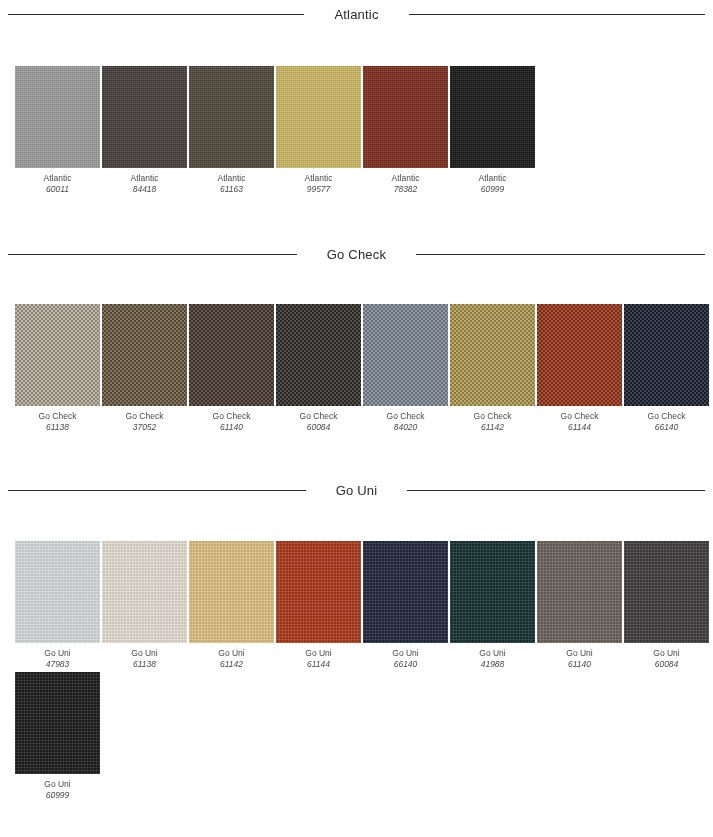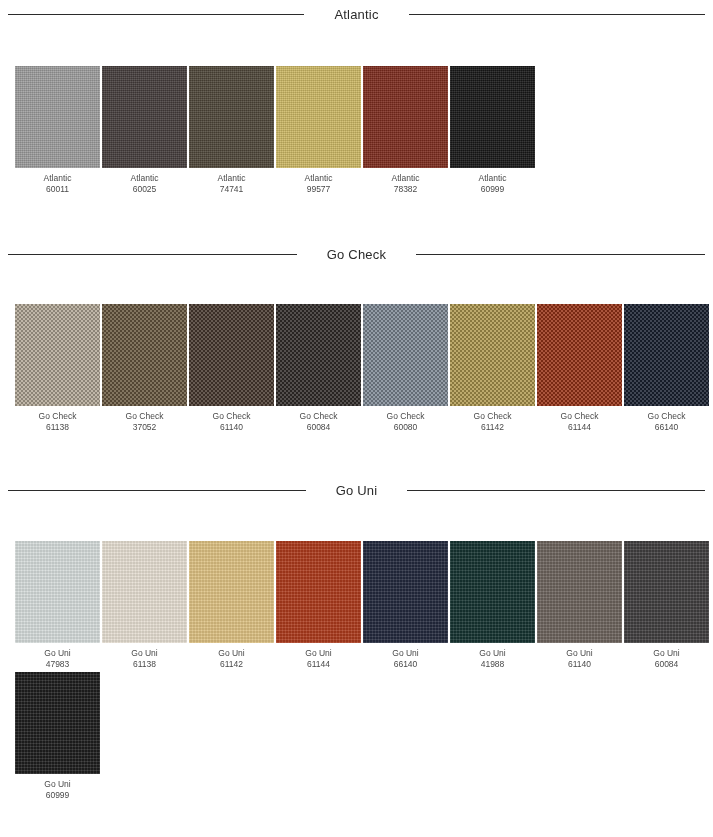--- a/index.html
+++ b/index.html
@@ -92,21 +92,21 @@
 
   .swatch-caption {
     text-align: center;
     font-size: 8.5px;
     line-height: 11px;
     color: #4a4a4a;
     padding-top: 5px;
     white-space: nowrap;
   }
   .swatch-caption .name { display: block; }
-  .swatch-caption .code { display: block; }
+  .swatch-caption .code { display: block; font-style: italic; }
 
   
   .section { width: 713px; }
   #section-atlantic  .section-head { margin-top: 4px; }
   #section-atlantic  .swatch-row   { margin-top: 42px; }
   #section-gocheck   .section-head { margin-top: 47px; }
   #section-gocheck   .swatch-row   { margin-top: 40px; }
   #section-gouni     .section-head { margin-top: 45px; }
   #section-gouni     .swatch-row   { margin-top: 41px; }
 </style>
@@ -126,28 +126,28 @@
           <div class="swatch-chip tex-plain" style="background-color: rgb(157, 157, 157);"></div>
           <div class="swatch-caption">
             <span class="name">Atlantic</span>
             <span class="code">60011</span>
           </div>
         </div>
         <div class="swatch-cell">
           <div class="swatch-chip tex-plain" style="background-color: rgb(68, 60, 59);"></div>
           <div class="swatch-caption">
             <span class="name">Atlantic</span>
-            <span class="code">60025</span>
+            <span class="code">84418</span>
           </div>
         </div>
         <div class="swatch-cell">
           <div class="swatch-chip tex-plain" style="background-color: rgb(77, 70, 56);"></div>
           <div class="swatch-caption">
             <span class="name">Atlantic</span>
-            <span class="code">74741</span>
+            <span class="code">61163</span>
           </div>
         </div>
         <div class="swatch-cell">
           <div class="swatch-chip tex-plain" style="background-color: rgb(205, 184, 100);"></div>
           <div class="swatch-caption">
             <span class="name">Atlantic</span>
             <span class="code">99577</span>
           </div>
         </div>
         <div class="swatch-cell">
@@ -199,21 +199,21 @@
           <div class="swatch-chip tex-check" style="background-color: rgb(51, 46, 44);"></div>
           <div class="swatch-caption">
             <span class="name">Go Check</span>
             <span class="code">60084</span>
           </div>
         </div>
         <div class="swatch-cell">
           <div class="swatch-chip tex-check" style="background-color: rgb(128, 138, 150);"></div>
           <div class="swatch-caption">
             <span class="name">Go Check</span>
-            <span class="code">60080</span>
+            <span class="code">84020</span>
           </div>
         </div>
         <div class="swatch-cell">
           <div class="swatch-chip tex-check" style="background-color: rgb(176, 154, 81);"></div>
           <div class="swatch-caption">
             <span class="name">Go Check</span>
             <span class="code">61142</span>
           </div>
         </div>
         <div class="swatch-cell">

